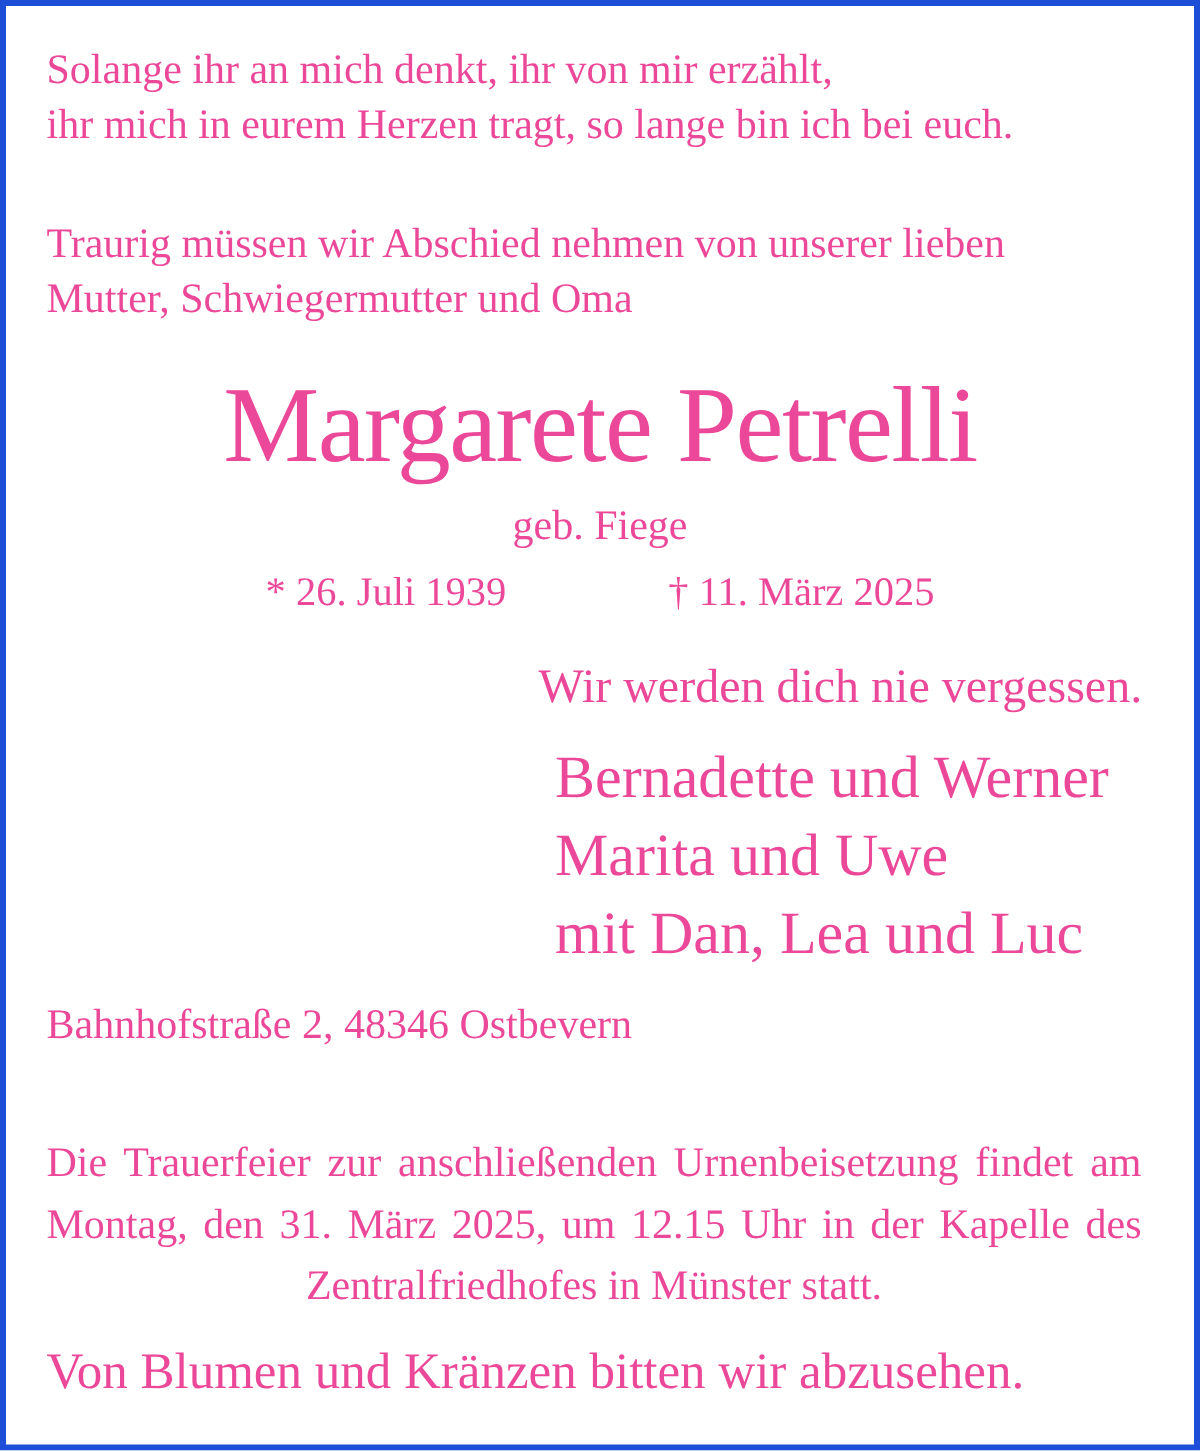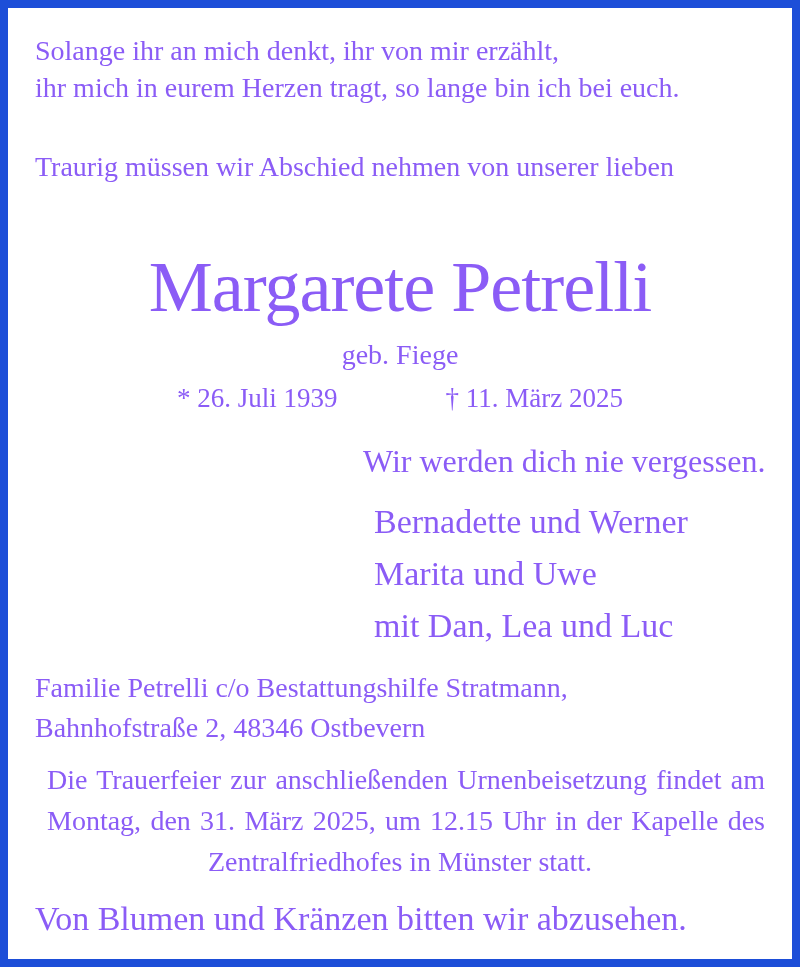--- a/index.html
+++ b/index.html
@@ -6,23 +6,23 @@
     margin: 0;
     padding: 0;
     background: #ffffff;
   }
   .page {
     position: relative;
     width: 800px;
     height: 967px;
     box-sizing: border-box;
     background: #ffffff;
-    border: 8px solid #1d4ed8;
+    border: 4px solid #1d4ed8;
     font-family: "Liberation Serif", "DejaVu Serif", serif;
-    color: #8b5cf6;
+    color: #ec4899;
     overflow: hidden;
   }
   .inner {
     position: absolute;
     inset: 0;
   }
   .block { position: absolute; white-space: nowrap; }
 
   
   .body-text { font-size: 28px; line-height: 37px; }
@@ -43,72 +43,71 @@
   }
   .dates-row {
     left: 0; top: 375px; width: 100%;
     display: flex; justify-content: center;
     gap: 108px;
     font-size: 27px; line-height: 31px;
   }
 
   
   .remembrance { left: 355px; top: 435px; font-size: 32px; line-height: 37px; }
-  .mourners    { left: 366px; top: 488px; font-size: 34px; line-height: 52px; }
+  .mourners    { left: 366px; top: 488px; font-size: 40px; line-height: 52px; }
 
   
   .contact  { left: 27px; top: 660px; font-size: 28px; line-height: 40px; }
   .service  {
     left: 27px; top: 751px; width: 730px;
     font-size: 28px; line-height: 41px;
     white-space: normal;
   }
   .service .jline {
     white-space: nowrap;
     text-align: justify;
     text-align-last: justify;
-    margin-left: 12px;
   }
   .service .plain-line { white-space: nowrap; text-align: center; }
   .closing  { left: 27px; top: 895px; font-size: 34px; line-height: 32px; }
 </style>
 </head>
 <body>
 
 <div class="page">
   <div class="inner">
 
     <div class="block body-text epigraph">
       <div class="line">Solange ihr an mich denkt, ihr von mir erzählt,</div>
       <div class="line">ihr mich in eurem Herzen tragt, so lange bin ich bei euch.</div>
     </div>
 
     <div class="block body-text intro">
       <div class="line">Traurig müssen wir Abschied nehmen von unserer lieben</div>
+      <div class="line">Mutter, Schwiegermutter und Oma</div>
     </div>
 
     <div class="block name-row">Margarete Petrelli</div>
 
     <div class="block maiden-row">geb. Fiege</div>
 
     <div class="block dates-row">
       <span><span>*</span> <span>26. Juli 1939</span></span>
       <span><span>†</span> <span>11. März 2025</span></span>
     </div>
 
     <div class="block remembrance">Wir werden dich nie vergessen.</div>
 
     <div class="block mourners">
       <div class="line">Bernadette und Werner</div>
       <div class="line">Marita und Uwe</div>
       <div class="line">mit Dan, Lea und Luc</div>
     </div>
 
     <div class="block body-text contact">
-      <div class="line">Familie Petrelli c/o Bestattungshilfe Stratmann,</div>
       <div class="line">Bahnhofstraße 2, 48346 Ostbevern</div>
     </div>
 
     <div class="block service">
       <div class="jline">Die Trauerfeier zur anschließenden Urnenbeisetzung findet am</div>
       <div class="jline">Montag, den 31. März 2025, um 12.15 Uhr in der Kapelle des</div>
       <div class="plain-line">Zentralfriedhofes in Münster statt.</div>
     </div>
 
     <div class="block closing">Von Blumen und Kränzen bitten wir abzusehen.</div>

